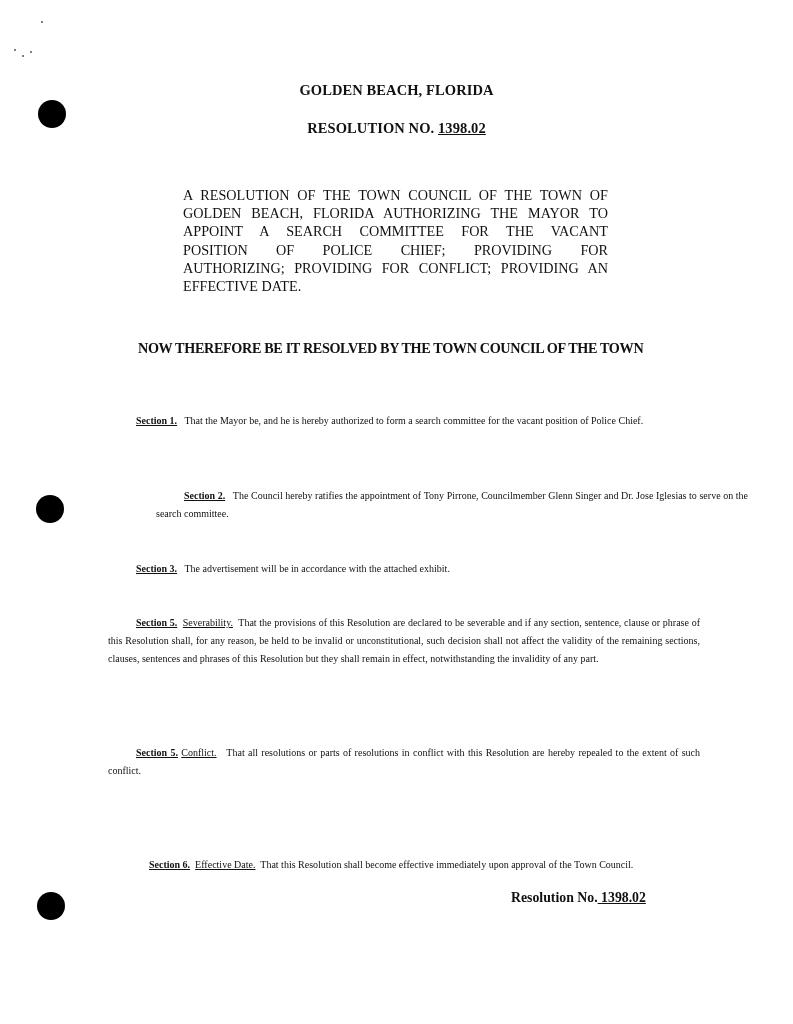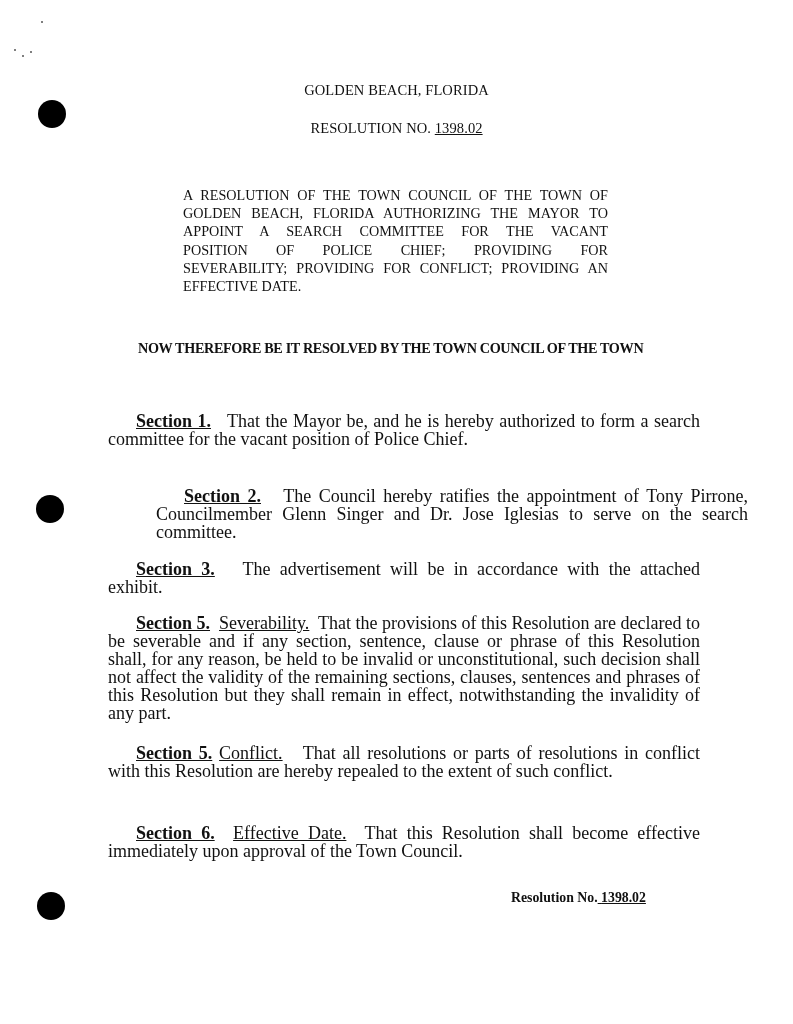--- a/index.html
+++ b/index.html
@@ -8,38 +8,38 @@
       font-family: "Liberation Serif", "DejaVu Serif", serif;
       color: #111111;
     }
     .hole {
       position: absolute; width: 28px; height: 28px; border-radius: 50%;
       background: #000000;
     }
     .speck { position: absolute; width: 2px; height: 2px; background: #555; border-radius: 50%; }
     .title {
       position: absolute; left: 0; width: 793px; text-align: center;
-      font-weight: normal; font-size: 14.5px; letter-spacing: 0.1px;
+      font-weight: bold; font-size: 14.5px; letter-spacing: 0.1px;
     }
     .u { text-decoration: underline; }
     .preamble {
       position: absolute; left: 183px; top: 186px; width: 425px;
       font-size: 14.2px; line-height: 18.2px; text-align: justify;
       text-align-last: left;
     }
     .preamble .line { display: block; text-align: justify; text-align-last: justify; }
     .preamble .line.last { text-align-last: left; }
     .resolved {
       position: absolute; left: 108px; top: 339px; width: 592px;
       font-weight: bold; font-size: 14.2px; line-height: 19px;
     }
     .resolved .l1 { display: block; padding-left: 30px; letter-spacing: -0.35px; }
     .section {
       position: absolute; left: 108px; width: 592px;
-      font-size: 18px; line-height: 18px; text-align: justify;
+      font-size: 10px; line-height: 18px; text-align: justify;
     }
     .section .head { font-weight: bold; text-decoration: underline; }
     .section .sub { text-decoration: underline; }
     .section .indent { display: inline-block; width: 28px; }
     .footer {
       position: absolute; left: 511px; top: 890px;
       font-weight: bold; font-size: 13.8px;
     }
     .footer .num { text-decoration: underline; padding-right: 6px; }
   </style>
@@ -58,21 +58,21 @@
 <div class="title" style="top:120px;">
   <span>RESOLUTION NO.</span>
   <span class="u">1398.02</span>
 </div>
 
 <div class="preamble">
   <span class="line">A RESOLUTION OF THE TOWN COUNCIL OF THE TOWN OF</span>
   <span class="line">GOLDEN BEACH, FLORIDA AUTHORIZING THE MAYOR TO</span>
   <span class="line">APPOINT A SEARCH COMMITTEE FOR THE VACANT</span>
   <span class="line">POSITION OF POLICE CHIEF; PROVIDING FOR</span>
-  <span class="line">SEVERABILITY; PROVIDING FOR CONFLICT; PROVIDING AN</span>
+  <span class="line">AUTHORIZING; PROVIDING FOR CONFLICT; PROVIDING AN</span>
   <span class="line last">EFFECTIVE DATE.</span>
 </div>
 
 <div class="resolved">
   <span class="l1">NOW THEREFORE BE IT RESOLVED BY THE TOWN COUNCIL OF THE TOWN</span>
 </div>
 
 <div class="section" style="top:412px;">
   <span class="indent"></span><span class="head">Section 1.</span>&nbsp;&nbsp;
   <span>That the Mayor be, and he is hereby authorized to form a search committee for the vacant position of Police Chief.</span>
@@ -93,21 +93,21 @@
   <span class="sub">Severability.</span>&nbsp;
   <span>That the provisions of this Resolution are declared to be severable and if any section, sentence, clause or phrase of this Resolution shall, for any reason, be held to be invalid or unconstitutional, such decision shall not affect the validity of the remaining sections, clauses, sentences and phrases of this Resolution but they shall remain in effect, notwithstanding the invalidity of any part.</span>
 </div>
 
 <div class="section" style="top:744px;">
   <span class="indent"></span><span class="head">Section 5.</span>
   <span class="sub">Conflict.</span>&nbsp;&nbsp;
   <span>That all resolutions or parts of resolutions in conflict with this Resolution are hereby repealed to the extent of such conflict.</span>
 </div>
 
-<div class="section" style="top:824px;">
+<div class="section" style="top:856px;margin-left:13px;">
   <span class="indent"></span><span class="head">Section 6.</span>&nbsp;
   <span class="sub">Effective Date.</span>&nbsp;
   <span>That this Resolution shall become effective immediately upon approval of the Town Council.</span>
 </div>
 
 <div class="footer">
   <span>Resolution No.</span><span class="num">&nbsp;<span>1398.02</span></span>
 </div>
 
 </body></html>

